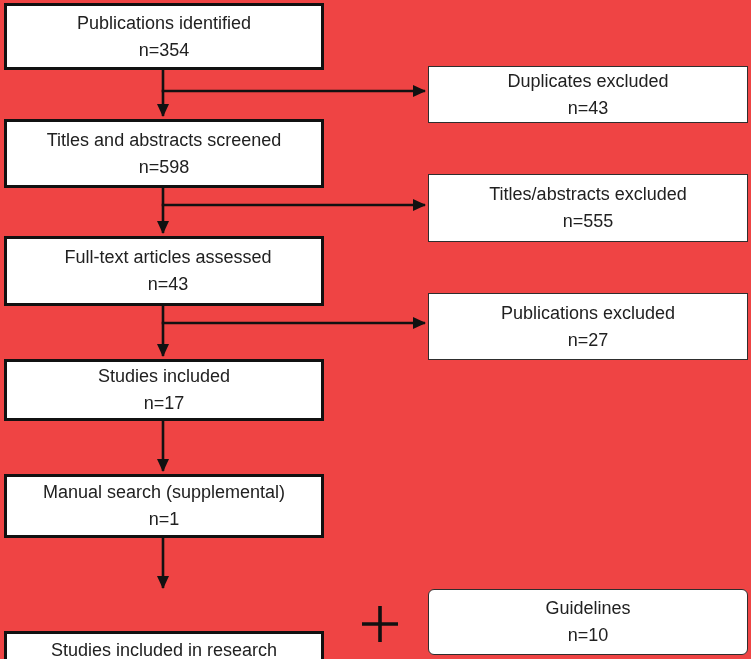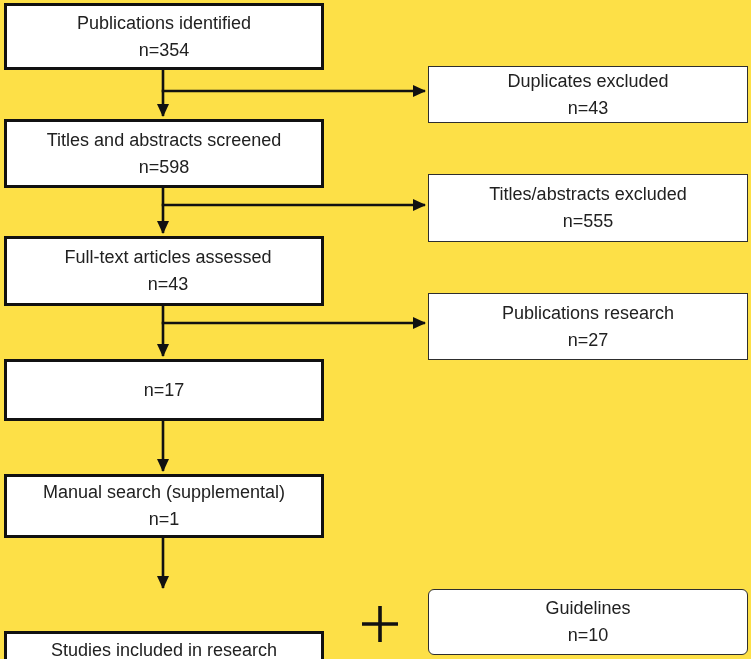--- a/index.html
+++ b/index.html
@@ -4,21 +4,21 @@
 <style>
   html, body {
     margin: 0;
     padding: 0;
     background: #ffffff;
   }
   .stage {
     position: relative;
     width: 751px;
     height: 659px;
-    background: #fde047;
+    background: #ef4444;
     font-family: "Liberation Sans", sans-serif;
     overflow: hidden;
   }
   .arrow-layer {
     position: absolute;
     left: 0;
     top: 0;
     width: 751px;
     height: 659px;
     pointer-events: none;
@@ -85,20 +85,21 @@
     <div class="box-label">Titles and abstracts screened</div>
     <div class="box-count">n=598</div>
   </div>
 
   <div class="flow-box thick" style="left:4px; top:236px; width:320px; height:70px;padding-left:8px;">
     <div class="box-label">Full-text articles assessed</div>
     <div class="box-count">n=43</div>
   </div>
 
   <div class="flow-box thick" style="left:4px; top:359px; width:320px; height:62px;">
+    <div class="box-label">Studies included</div>
     <div class="box-count">n=17</div>
   </div>
 
   <div class="flow-box thick" style="left:4px; top:474px; width:320px; height:64px;">
     <div class="box-label">Manual search (supplemental)</div>
     <div class="box-count">n=1</div>
   </div>
 
   <div class="flow-box thick" style="left:4px; top:591px; width:320px; height:65px;margin-top:40px;">
     <div class="box-label">Studies included in research</div>
@@ -109,21 +110,21 @@
     <div class="box-label">Duplicates excluded</div>
     <div class="box-count">n=43</div>
   </div>
 
   <div class="flow-box thin" style="left:428px; top:174px; width:320px; height:68px;">
     <div class="box-label">Titles/abstracts excluded</div>
     <div class="box-count">n=555</div>
   </div>
 
   <div class="flow-box thin" style="left:428px; top:293px; width:320px; height:67px;">
-    <div class="box-label">Publications research</div>
+    <div class="box-label">Publications excluded</div>
     <div class="box-count">n=27</div>
   </div>
 
   <div class="flow-box thin" style="left:428px; top:589px; width:320px; height:66px;border-radius:6px;">
     <div class="box-label">Guidelines</div>
     <div class="box-count">n=10</div>
   </div>
 
   <div class="plus-wrap">
     <svg width="42" height="42" viewBox="0 0 42 42" xmlns="http://www.w3.org/2000/svg">

